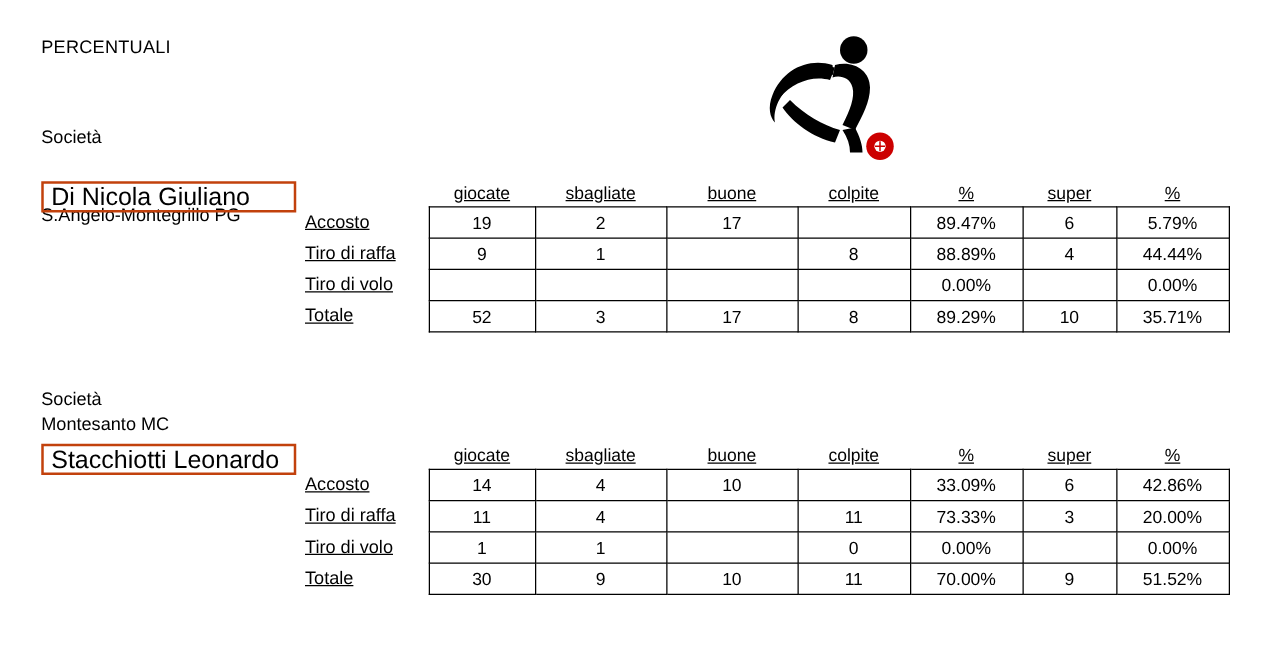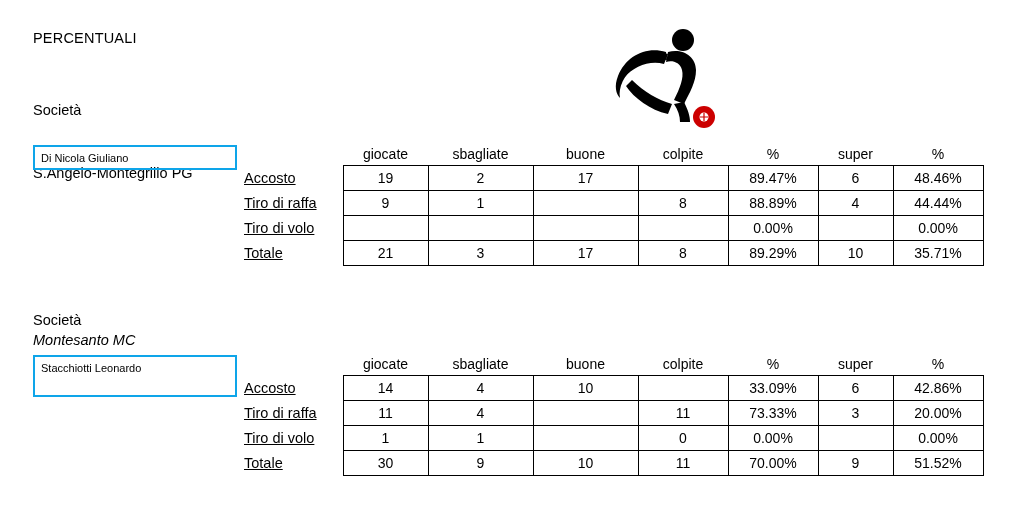--- a/index.html
+++ b/index.html
@@ -46,24 +46,24 @@
     position: absolute;
     font-size: 14.5px;
     text-align: right;
   }
   .societa-name {
     position: absolute;
     font-size: 14.5px;
   }
   .player-box {
     position: absolute;
-    border: 2px solid #0ea5e9;
+    border: 2px solid #c2410c;
     box-sizing: border-box;
     padding: 2px 6px 3px 6px;
-    font-size: 11px;
+    font-size: 20px;
     line-height: 18px;
   }
 
   
   table.stats {
     position: absolute;
     border-collapse: collapse;
     font-size: 14px;
     table-layout: fixed;
   }
@@ -71,20 +71,21 @@
     text-align: center;
     vertical-align: middle;
     height: 24px;
     padding: 0;
     font-weight: normal;
   }
   table.stats thead th {
     border: none;
     height: 22px;
     font-size: 14px;
+    text-decoration: underline;
   }
   table.stats tbody td {
     border: 1px solid #000000;
   }
   table.stats tbody td.rowlabel {
     border: none;
     text-align: left;
     padding-left: 6px;
     font-size: 14.5px;
     text-decoration: underline;
@@ -156,21 +157,21 @@
       </thead>
       <tbody>
         <tr>
           <td class="rowlabel">Accosto</td>
           <td>19</td>
           <td>2</td>
           <td>17</td>
           <td></td>
           <td>89.47%</td>
           <td>6</td>
-          <td>48.46%</td>
+          <td>5.79%</td>
         </tr>
         <tr>
           <td class="rowlabel">Tiro di raffa</td>
           <td>9</td>
           <td>1</td>
           <td></td>
           <td>8</td>
           <td>88.89%</td>
           <td>4</td>
           <td>44.44%</td>
@@ -180,36 +181,36 @@
           <td></td>
           <td></td>
           <td></td>
           <td></td>
           <td>0.00%</td>
           <td></td>
           <td>0.00%</td>
         </tr>
         <tr>
           <td class="rowlabel">Totale</td>
-          <td>21</td>
+          <td>52</td>
           <td>3</td>
           <td>17</td>
           <td>8</td>
           <td>89.29%</td>
           <td>10</td>
           <td>35.71%</td>
         </tr>
       </tbody>
     </table>
   </div>
 
   <div class="block">
     <div class="societa-label" style="left:33px; top:312px;">Società</div>
-    <div class="societa-name" style="left:33px; top:332px;font-style:italic;">Montesanto MC</div>
-    <div class="player-box" style="left:33px; top:355px; width:204px; height:42px;">Stacchiotti Leonardo</div>
+    <div class="societa-name" style="left:33px; top:332px;">Montesanto MC</div>
+    <div class="player-box" style="left:33px; top:355px; width:204px; height:25px;">Stacchiotti Leonardo</div>
 
     <table class="stats" style="left:238px; top:353px;">
       <colgroup>
         <col class="c-label">
           <col class="c-giocate">
           <col class="c-sbagliate">
           <col class="c-buone">
         <col class="c-colpite">
           <col class="c-perc1">
           <col class="c-super">

